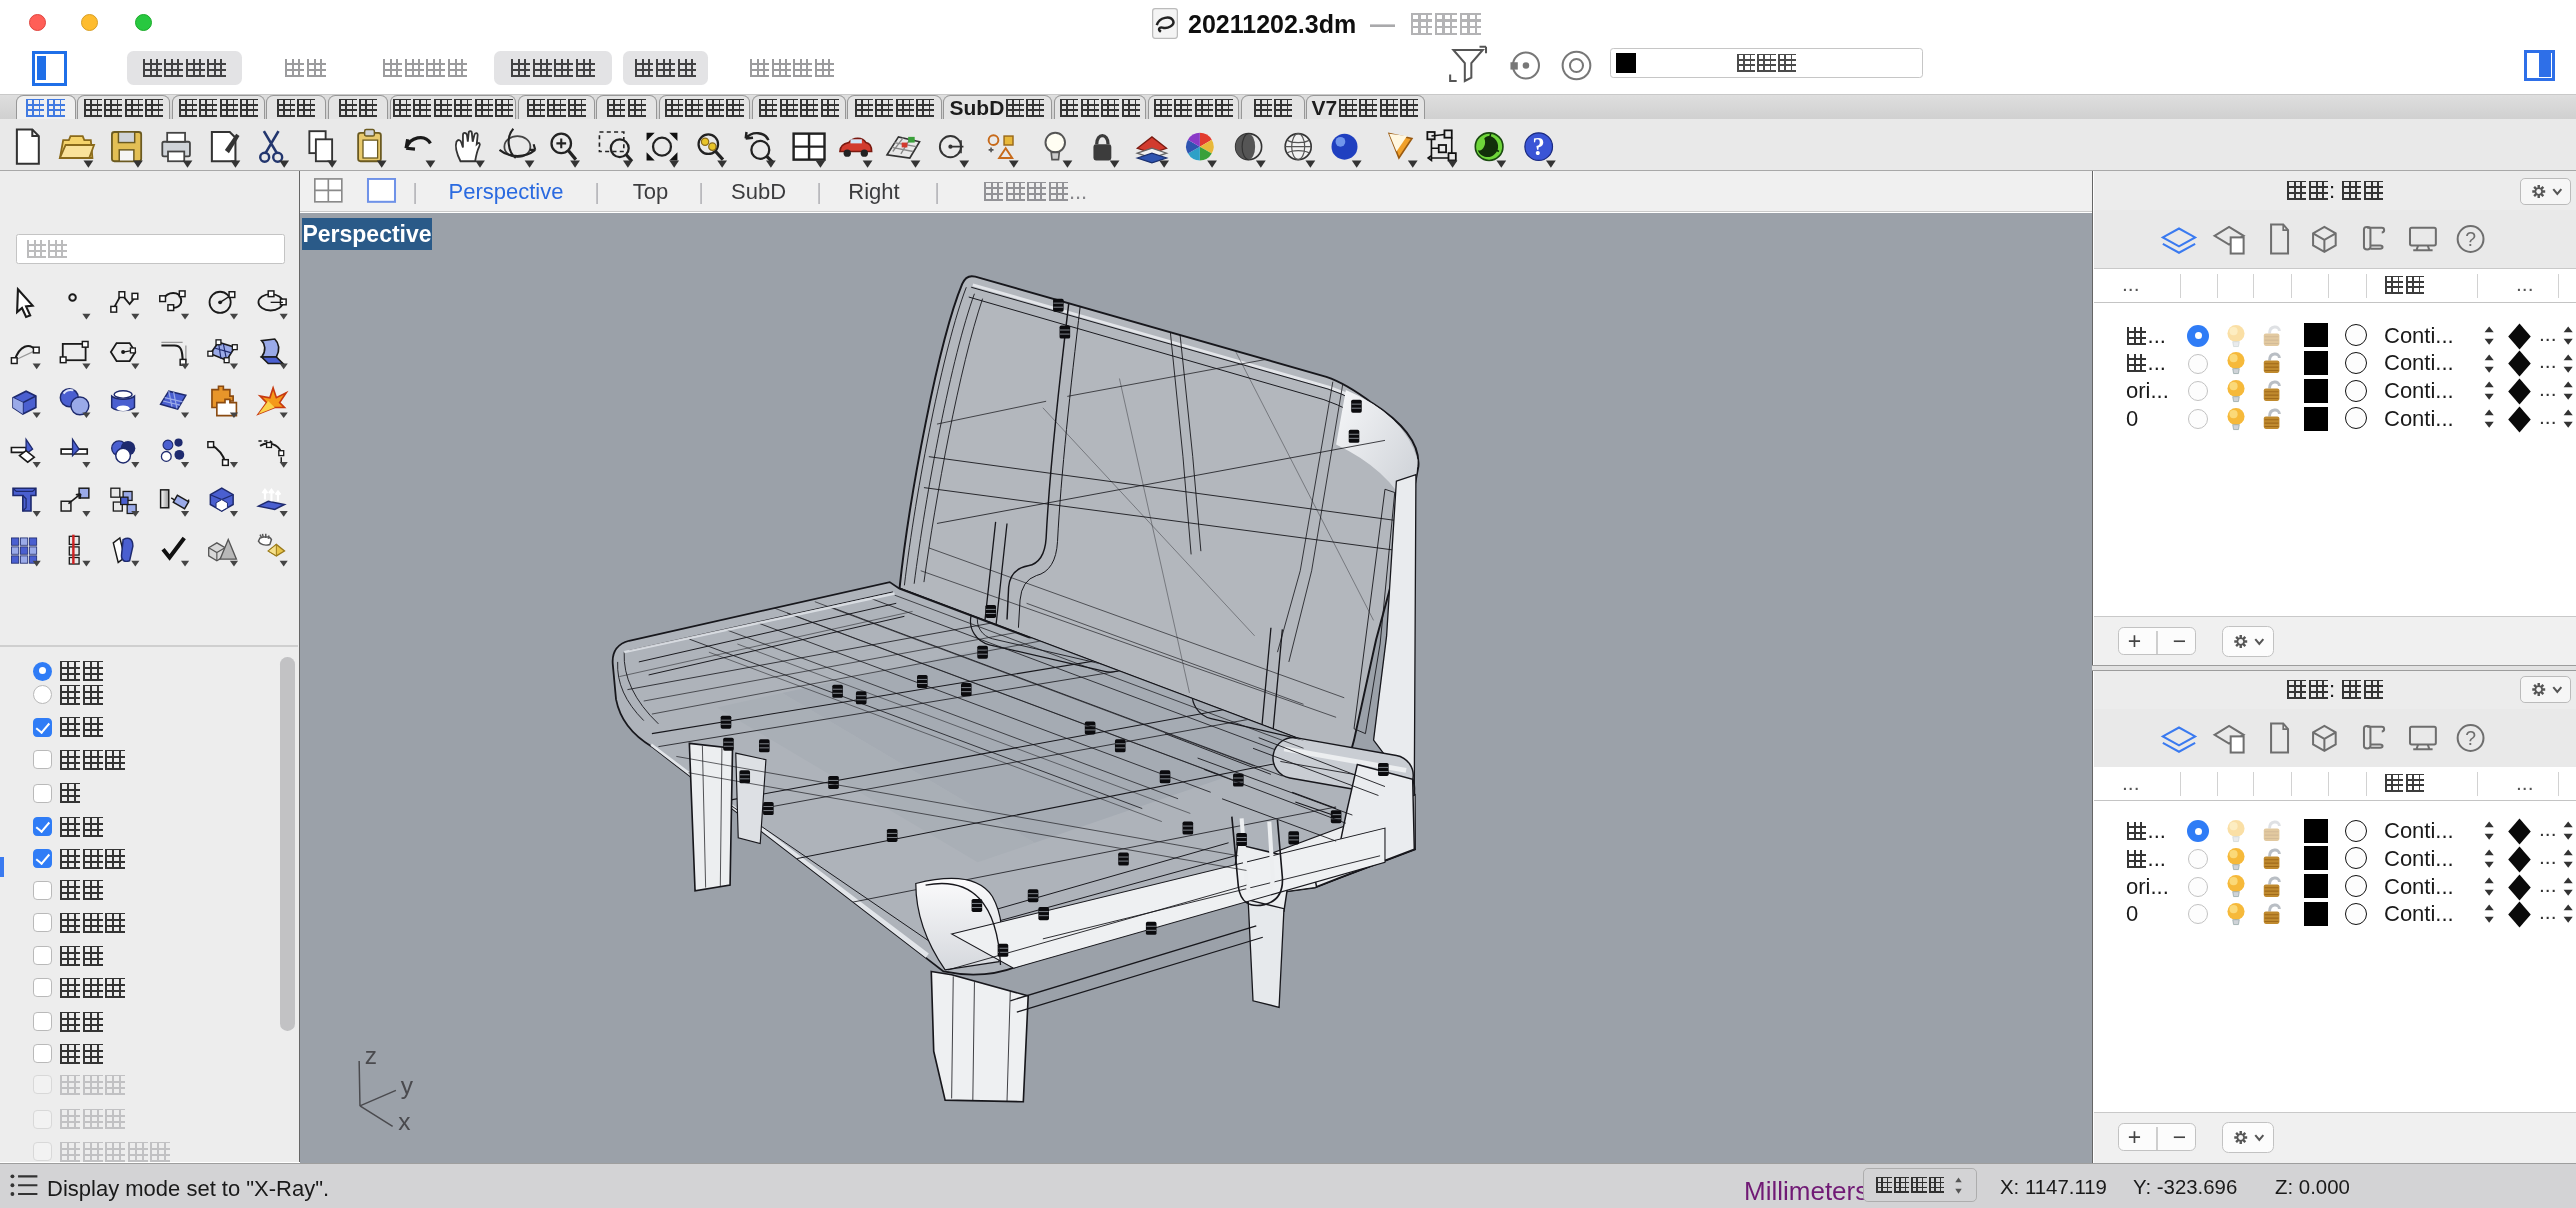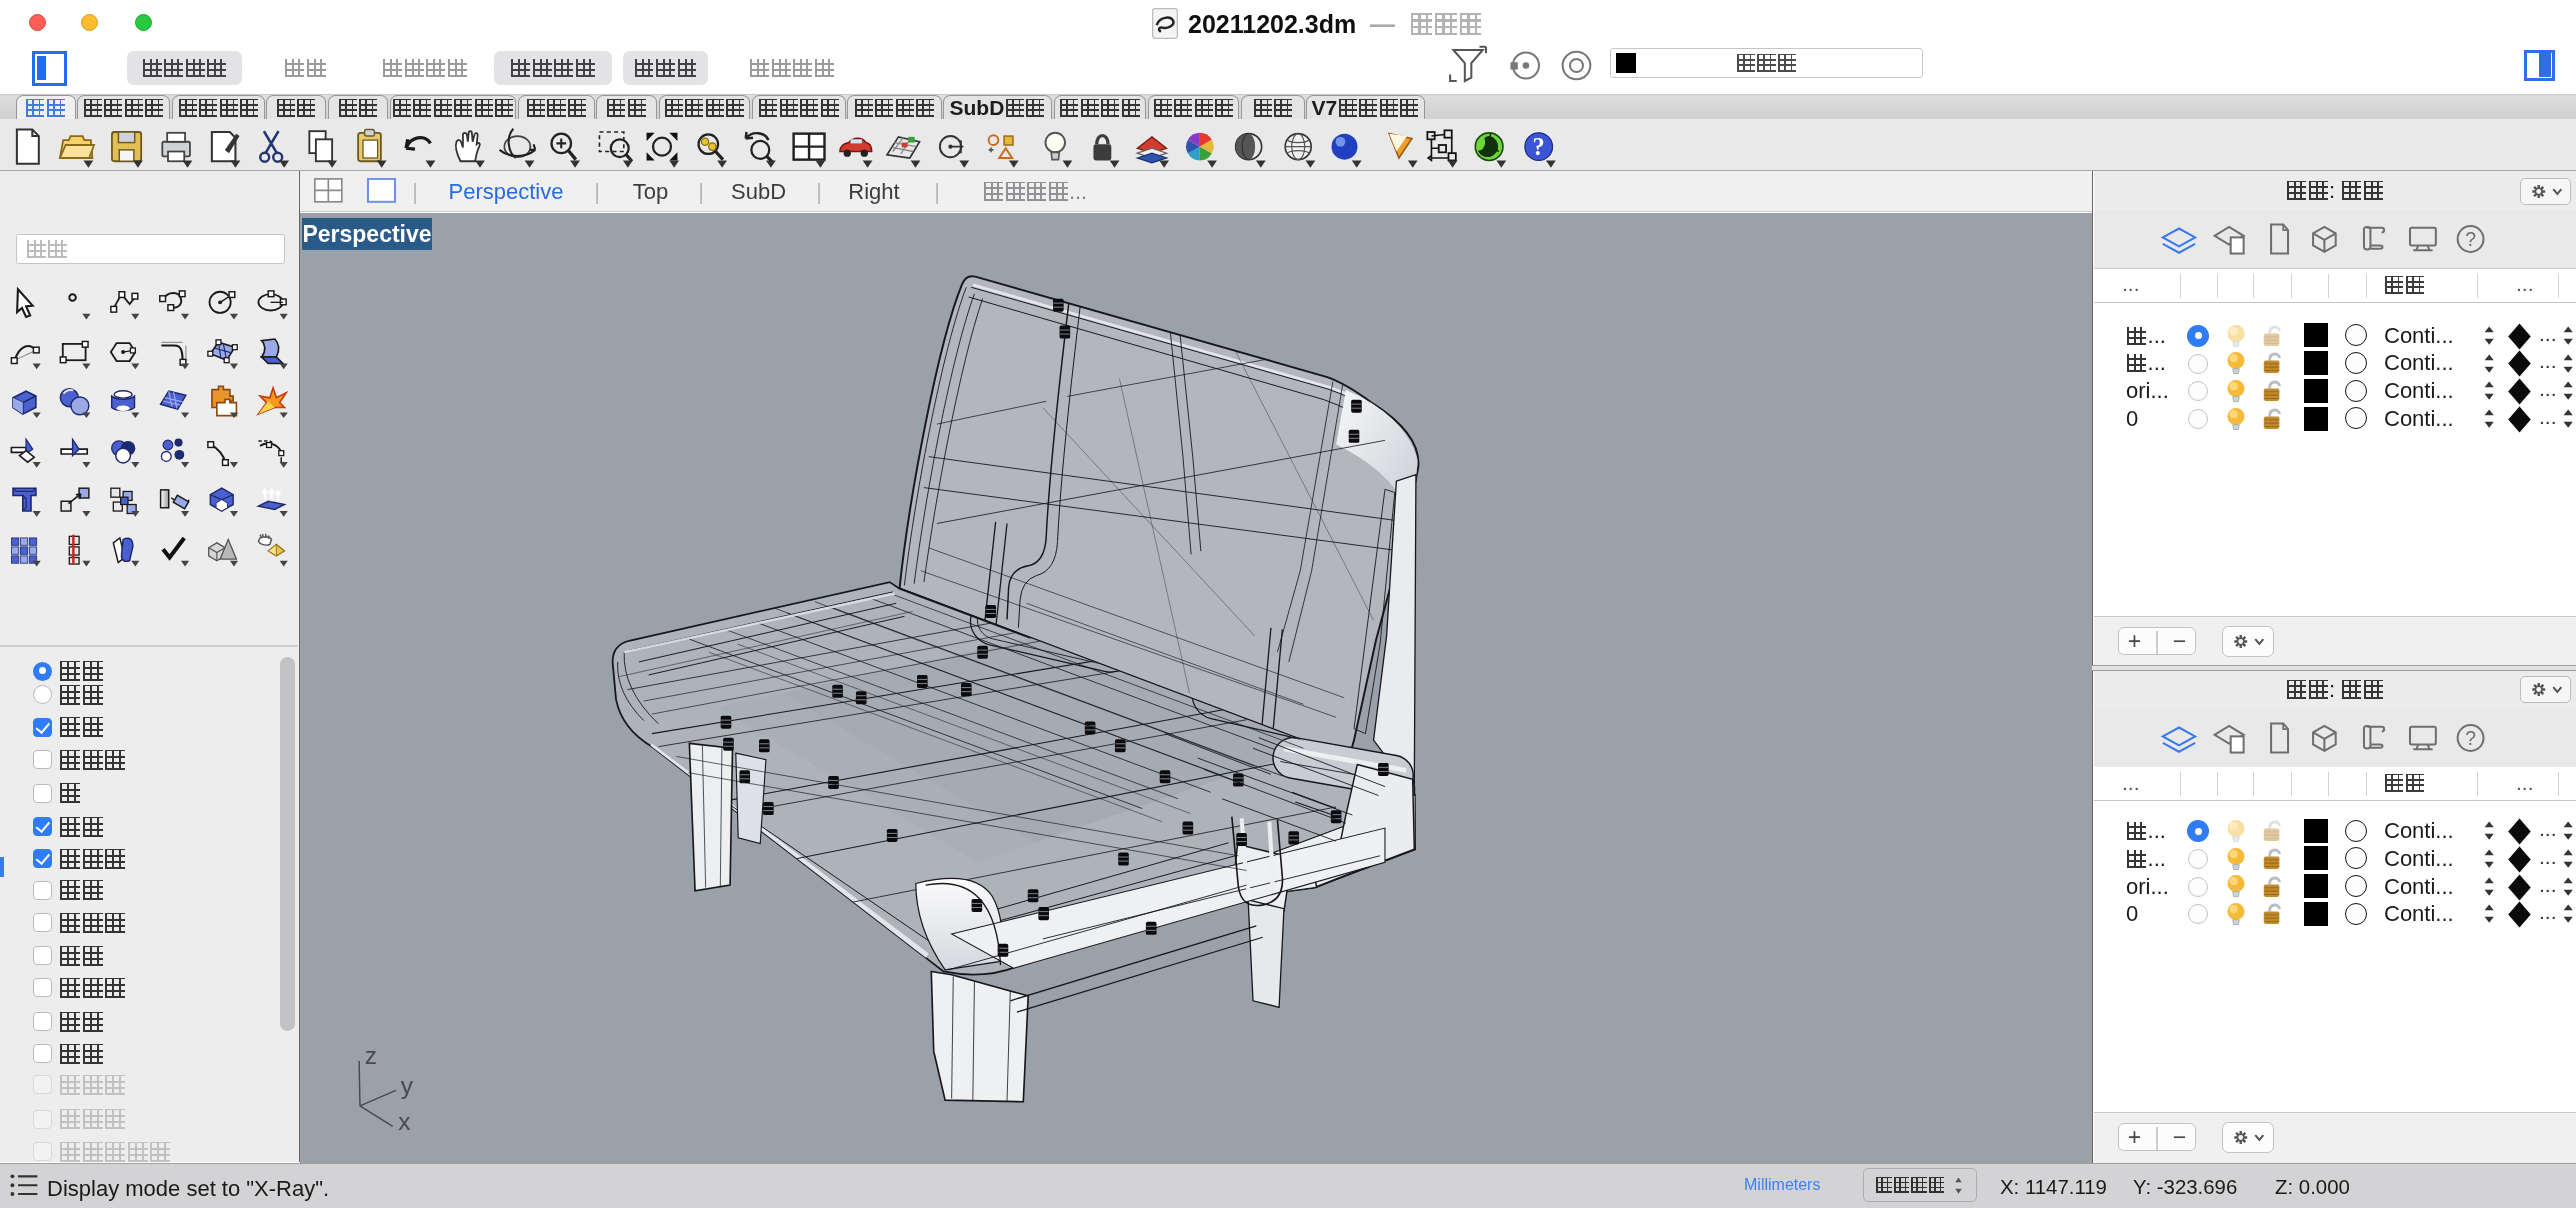--- a/index.html
+++ b/index.html
@@ -991,21 +991,21 @@
     </div>
     <div class="abs" style="left:2092px;top:665px;width:484px;height:5.7px;background:#e2e2e2;border-top:1.2px solid #9c9c9c;border-bottom:1.2px solid #9c9c9c"></div>
     <div class="abs" style="left:0;top:1163px;width:2576px;height:46px;background:#d3d3d5;border-top:1.2px solid #9e9e9e"></div>
     <svg class="abs" style="left:9.8px;top:1173px" width="29" height="24.4" viewBox="0 0 36 30">
       <path d="M10 4 L34 4 M10 15 L34 15 M10 26 L34 26" stroke="#333" stroke-width="2.6"></path>
       <circle cx="3" cy="4" r="2.4" fill="#333"></circle>
       <circle cx="3" cy="15" r="2.4" fill="#333"></circle>
       <circle cx="3" cy="26" r="2.4" fill="#333"></circle>
     </svg>
     <div class="abs" style="left:47px;top:1176px;font-size:22px;color:#1a1a1a">Display mode set to "X-Ray".</div>
-    <div class="abs" style="left:1744px;top:1176px;font-size:16px;color:#3b82f6">Millimeters</div>
+    <div class="abs" style="left:1744px;top:1176px;font-size:26px;color:#701a75">Millimeters</div>
     <div class="abs" style="left:1863px;top:1168px;width:114px;height:34px;border:1.2px solid #adadad;border-radius:4.9px;background:#d3d3d5;display:flex;align-items:center;justify-content:center;font-size:18px;color:#1a1a1a">
       <i class="c"></i>
       <i class="c"></i>
       <i class="c"></i>
       <i class="c"></i>
       <svg width="13" height="23" style="margin-left:6.5px" viewBox="0 0 16 28">
         <path d="M8 4 L12 10 L4 10 Z" fill="#555"></path>
         <path d="M8 24 L12 18 L4 18 Z" fill="#555"></path>
       </svg>
     </div>

